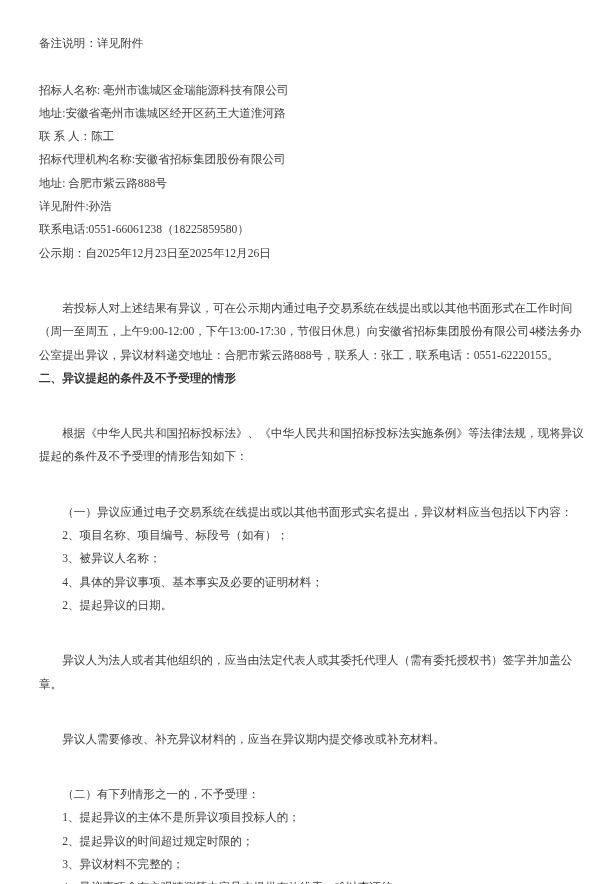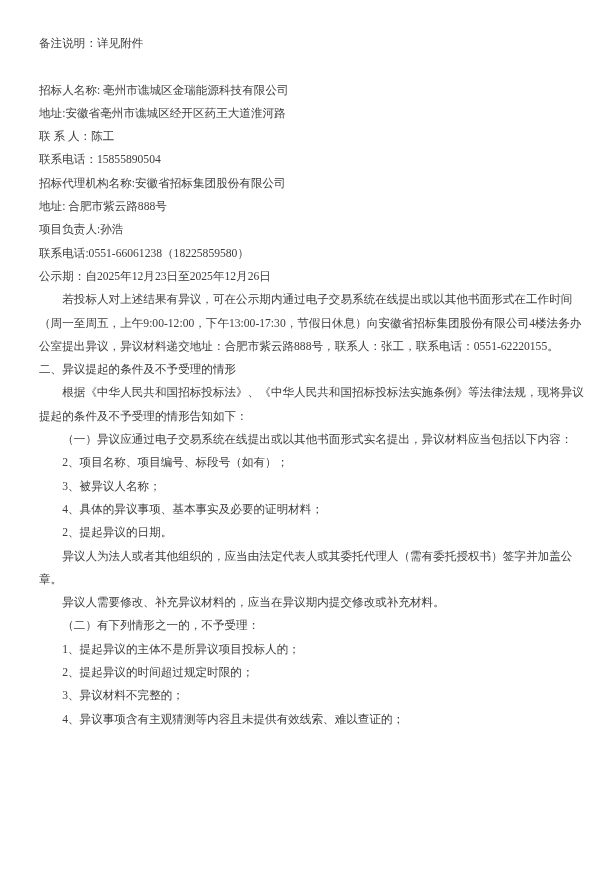--- a/index.html
+++ b/index.html
@@ -22,38 +22,37 @@
     font-size: 11.6px;
     line-height: 23.3px;
   }
   .doc-page p {
     margin: 0;
     padding: 0;
     word-break: break-all;
     white-space: normal;
   }
   p.label  { text-indent: 0; }
-  p.para   { text-indent: 2em; }
+  p.para   { text-indent: 2em; margin-top: 32px; }
   p.item   { text-indent: 2em; }
-  p.heading{ text-indent: 0; font-weight: normal; color: #383838; }
+  p.heading{ text-indent: 0; font-weight: bold; color: #383838; }
   p.blank  { min-height: 23.3px; }
 </style>
 </head>
 <body>
 
 <div class="doc-page" id="doc-root">
     <p class="label">备注说明：详见附件</p>
     <p class="blank"></p>
     <p class="label">招标人名称: 亳州市谯城区金瑞能源科技有限公司</p>
     <p class="label">地址:安徽省亳州市谯城区经开区药王大道淮河路</p>
     <p class="label">联 系 人：陈工</p>
-    <p class="label">联系电话：15855890504</p>
     <p class="label">招标代理机构名称:安徽省招标集团股份有限公司</p>
     <p class="label">地址: 合肥市紫云路888号</p>
-    <p class="label">项目负责人:孙浩</p>
+    <p class="label">详见附件:孙浩</p>
     <p class="label">联系电话:0551-66061238（18225859580）</p>
     <p class="label">公示期：自2025年12月23日至2025年12月26日</p>
     <p class="para">若投标人对上述结果有异议，可在公示期内通过电子交易系统在线提出或以其他书面形式在工作时间（周一至周五，上午9:00-12:00，下午13:00-17:30，节假日休息）向安徽省招标集团股份有限公司4楼法务办公室提出异议，异议材料递交地址：合肥市紫云路888号，联系人：张工，联系电话：0551-62220155。</p>
     <p class="heading">二、异议提起的条件及不予受理的情形</p>
     <p class="para">根据《中华人民共和国招标投标法》、《中华人民共和国招标投标法实施条例》等法律法规，现将异议提起的条件及不予受理的情形告知如下：</p>
     <p class="para">（一）异议应通过电子交易系统在线提出或以其他书面形式实名提出，异议材料应当包括以下内容：</p>
     <p class="item">2、项目名称、项目编号、标段号（如有）；</p>
     <p class="item">3、被异议人名称；</p>
     <p class="item">4、具体的异议事项、基本事实及必要的证明材料；</p>
     <p class="item">2、提起异议的日期。</p>

